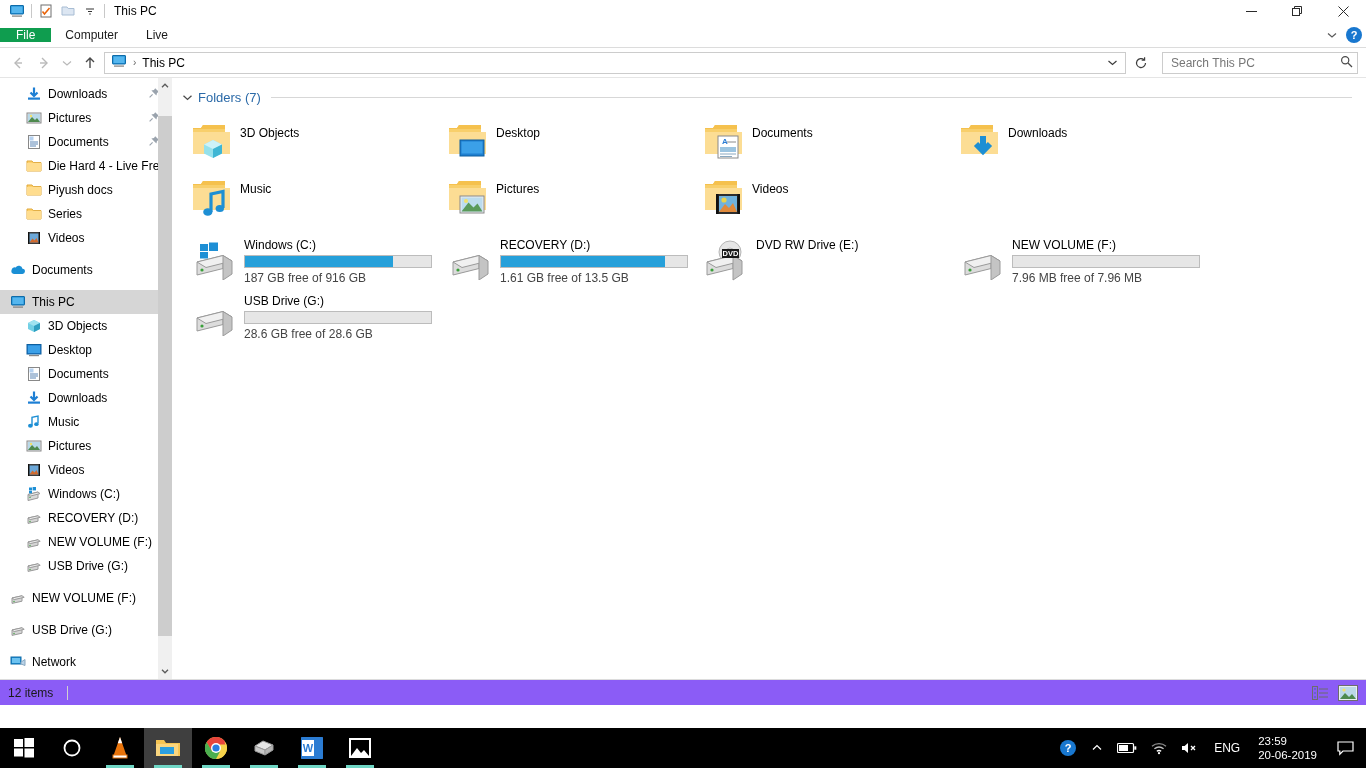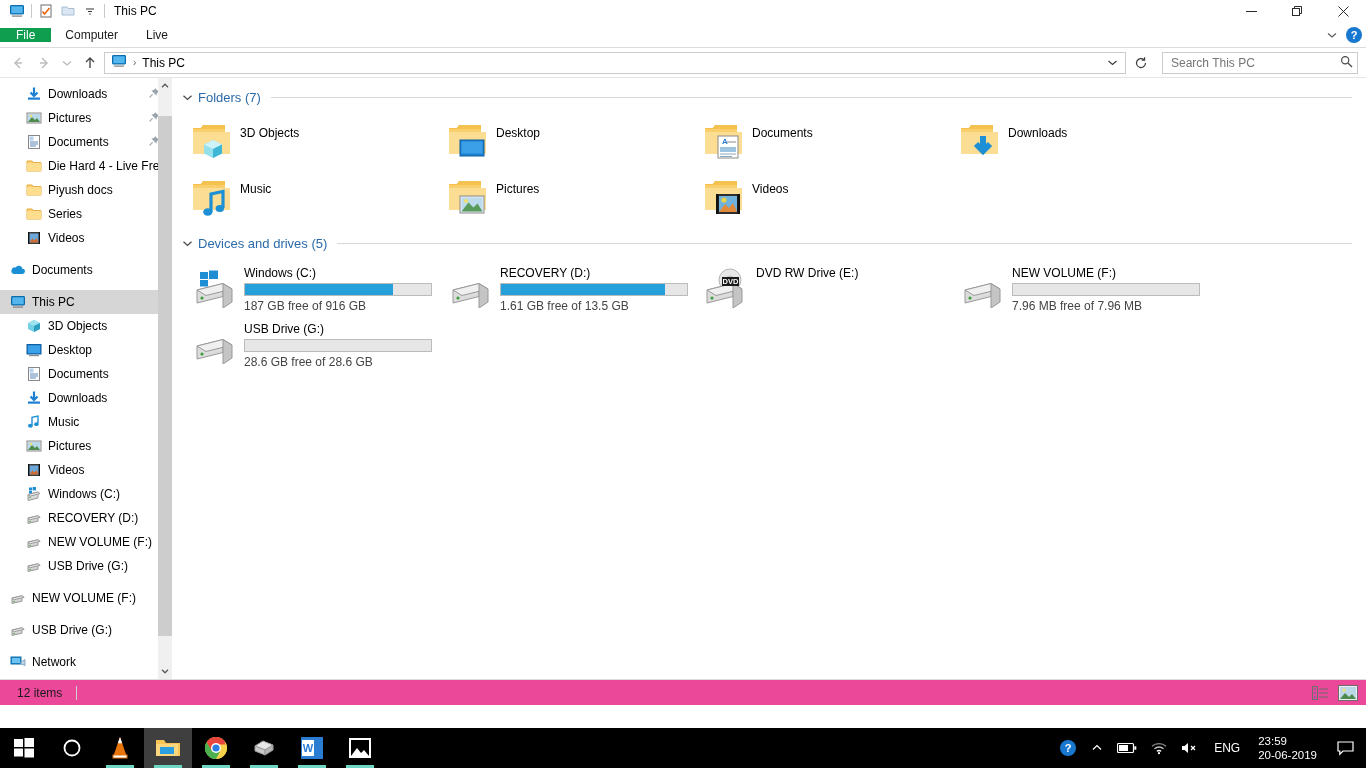--- a/index.html
+++ b/index.html
@@ -106,21 +106,21 @@
   .drive-ico { width: 58px; height: 52px; flex: 0 0 58px; display: flex; align-items: center; justify-content: center; }
   .drive-info { padding-top: 4px; }
   .drive-name { font-size: 12px; color: #000; margin-bottom: 3px; }
   .bar-outer { width: 188px; height: 13px; background: #e6e6e6; border: 1px solid #bcbcbc; }
   .bar-fill { height: 100%; background: #26a0da; }
   .drive-free { font-size: 12px; color: #444; margin-top: 3px; }
 
   
   .statusbar {
     height: 26px; display: flex; align-items: center;
-    border-top: 1px solid #dcdcdc; background: #ec4899; padding: 0 6px 0 17px;
+    border-top: 1px solid #dcdcdc; background: #8b5cf6; padding: 0 6px 0 8px;
   }
   .status-text { font-size: 12px; color: #1a1a1a; }
   .status-sep { width: 1px; height: 14px; background: #d0d0d0; margin-left: 14px; }
   .view-btns { margin-left: auto; display: flex; gap: 4px; align-items: center; }
   .view-btn { width: 24px; height: 20px; display: flex; align-items: center; justify-content: center; }
 
   
   .taskbar {
     position: absolute; left: 0; bottom: 0; width: 1366px; height: 40px;
     background: #000000; display: flex; align-items: center;
@@ -633,29 +633,20 @@
               <path d="M16 34l6-8 4 4 4-5 4 9z" fill="#e08a3c"></path>
               <circle cx="21" cy="22" r="2.6" fill="#e8d24a"></circle>
               <rect x="13" y="16" width="2.6" height="20" fill="#111"></rect>
               <rect x="34.4" y="16" width="2.6" height="20" fill="#111"></rect>
             </svg>
           </div>
           <div class="tile-label">Videos</div>
         </div>
       </div>
 
-    <div class="group-head" style="margin-top:6px;">
-      <span class="group-chev">
-        <svg width="11" height="11" viewBox="0 0 11 11">
-            <path d="M1.5 3.8l4 3.6 4-3.6" fill="none" stroke="currentColor" stroke-width="1.3"></path>
-          </svg>
-      </span>
-      <span class="group-title">Devices and drives (5)</span>
-      <span class="group-rule"></span>
-    </div>
     <div class="drives" id="drive-tiles">
         <div class="drive">
           <div class="drive-ico">
             <svg width="48" height="40" viewBox="0 0 48 40">
               <path d="M6 22l26-6.5v13L6 35z" fill="#dcdcdc" stroke="#9a9a9a"></path>
               <path d="M6 22l26-6.5 9 5.5-26 6.5z" fill="#f0f0f0" stroke="#9a9a9a"></path>
               <path d="M32 15.5l9 5.5v13l-9 6z" fill="#c4c4c4" stroke="#9a9a9a"></path>
               <rect x="9" y="4" width="8" height="7" fill="#1e8fd5"></rect>
               <rect x="18" y="2.5" width="9" height="8.5" fill="#1e8fd5"></rect>
               <rect x="9" y="12" width="8" height="6.5" fill="#1e8fd5"></rect>

